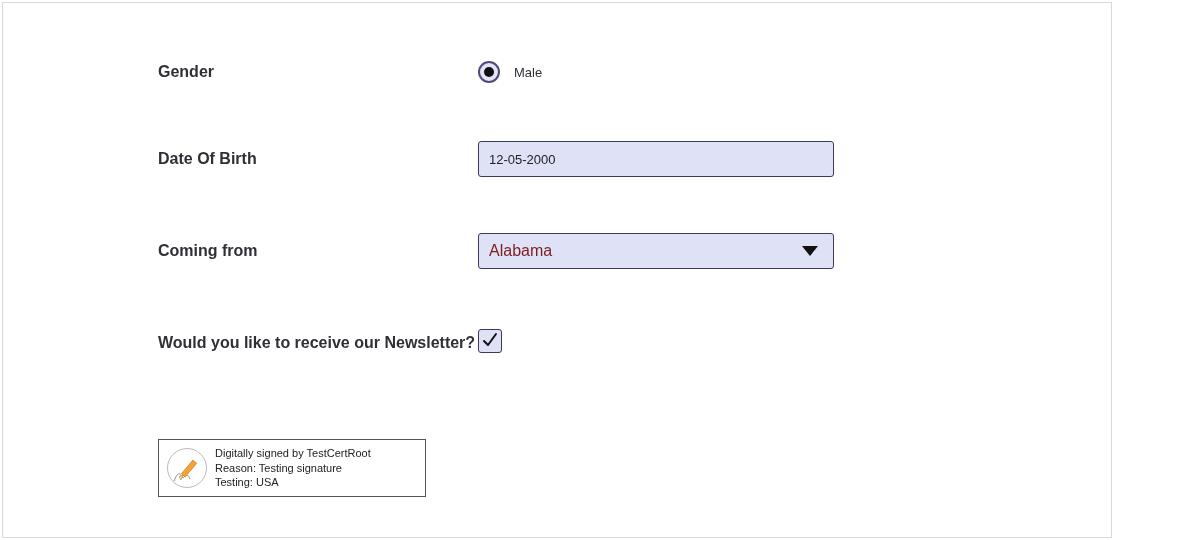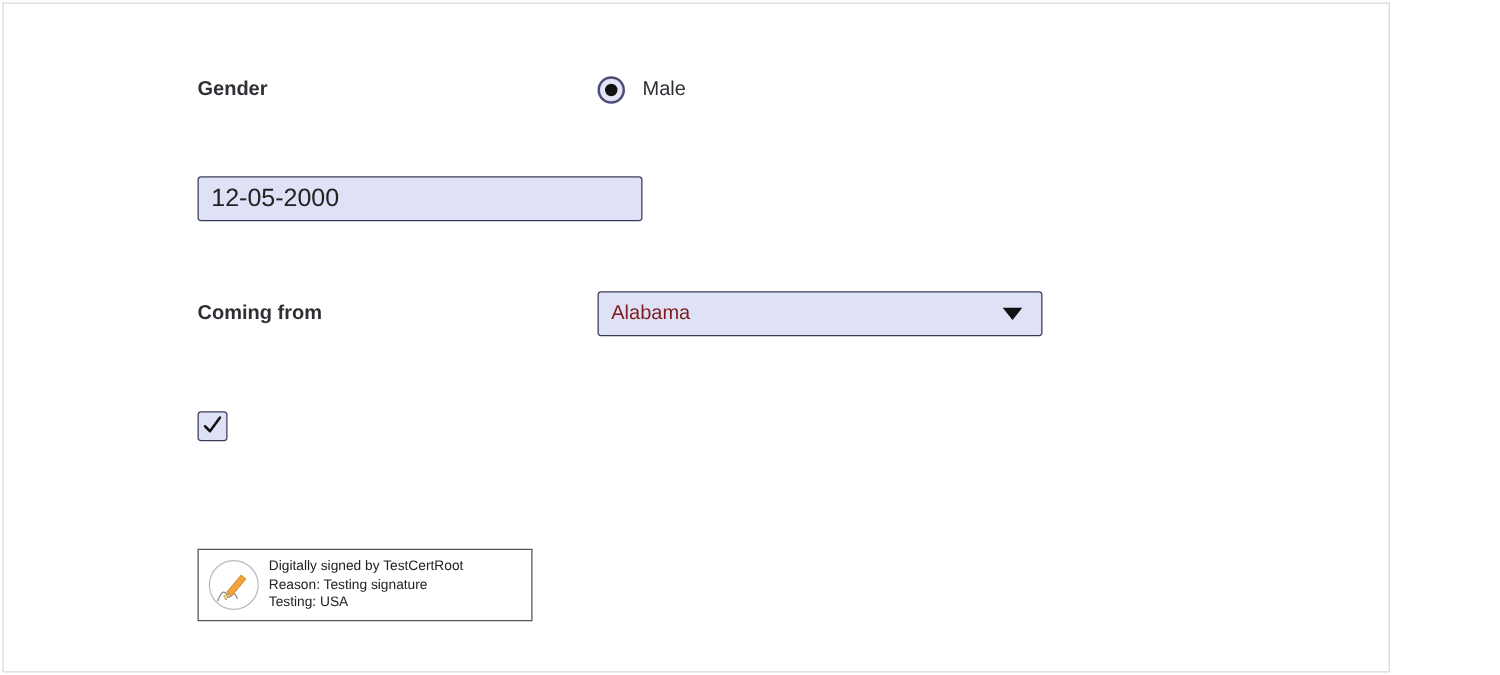--- a/index.html
+++ b/index.html
@@ -68,32 +68,32 @@
     width: 10px;
     height: 10px;
     border-radius: 50%;
     background: #111;
     top: 50%;
     left: 50%;
     transform: translate(-50%, -50%);
   }
   .radio-label {
     color: #2f2f36;
-    font-size: 16px;
+    font-size: 13px;
   }
   
   .row-dob { top: 138px; }
   .text-field {
     width: 356px;
     height: 36px;
     border: 1.5px solid #3a3a5a;
     border-radius: 3px;
     background: #dfe1f6;
     color: #222;
-    font-size: 20px;
+    font-size: 13px;
     padding: 12px 10px;
     outline: none;
   }
   
   .row-from { top: 230px; }
   .select-wrap {
     position: relative;
     width: 356px;
   }
   .select-field {
@@ -168,34 +168,36 @@
     <div class="label">Gender</div>
     <div class="radios">
       <div class="radio-option">
         <div class="radio selected"></div>
         <div class="radio-label">Male</div>
       </div>
     </div>
   </div>
 
   <div class="row row-dob">
+    <div class="label">Date Of Birth</div>
     <input type="text" class="text-field" value="12-05-2000" style="">
   </div>
 
   <div class="row row-from">
     <div class="label">Coming from</div>
     <div class="select-wrap">
       <div class="select-field">Alabama</div>
       <svg class="select-caret" width="16" height="10" viewBox="0 0 16 10">
         <polygon points="0,0 16,0 8,10" fill="#111"></polygon>
       </svg>
     </div>
   </div>
 
   <div class="row row-newsletter">
+    <div class="label multi">Would you like to receive our Newsletter?</div>
     <div class="checkbox checked">
       <svg width="18" height="18" viewBox="0 0 18 18">
         <path d="M3 10 L7 14 L15 3" stroke="#111" stroke-width="2" fill="none" stroke-linecap="round" stroke-linejoin="round"></path>
       </svg>
     </div>
   </div>
 
   <div class="row row-signature">
     <div class="sig-box">
       <div class="sig-icon">

